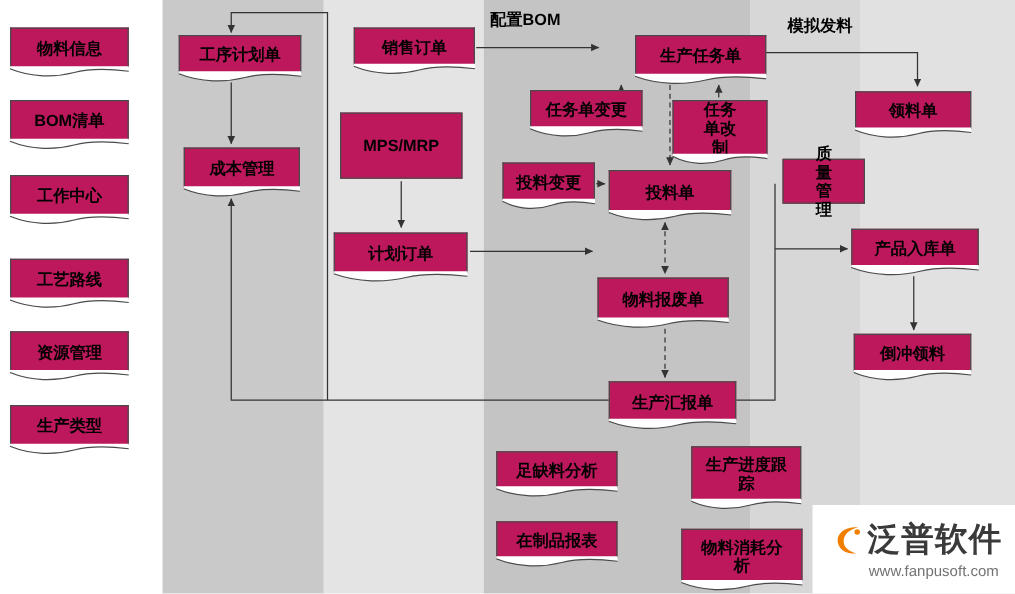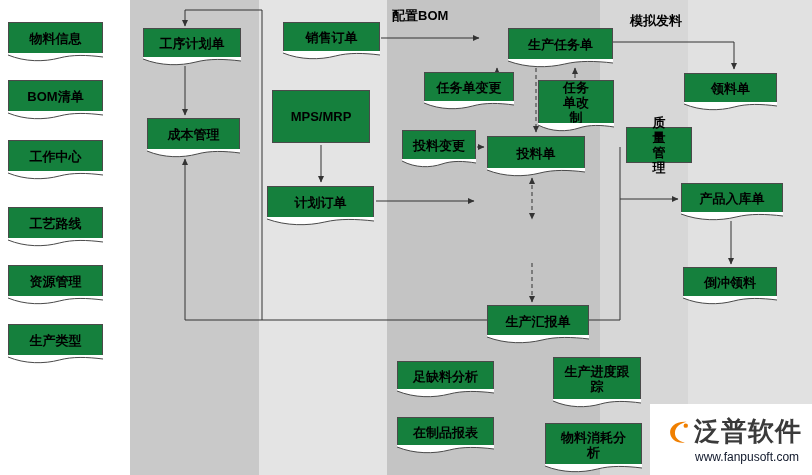--- a/index.html
+++ b/index.html
@@ -12,37 +12,37 @@
   #lane1{left:130px;width:129px;background:#c9c9c9;}
   #lane2{left:259px;width:128px;background:#e4e4e4;}
   #lane3{left:387px;width:213px;background:#c4c4c4;}
   #lane4{left:600px;width:88px;background:#d7d7d7;}
   #lane5{left:688px;width:124px;background:#e1e1e1;}
   #logo-patch{position:absolute;left:650px;top:404px;width:162px;height:71px;background:#fff;z-index:1;}
   #edges{position:absolute;left:0;top:0;width:812px;height:475px;z-index:1;}
   #edges line,#edges polyline{stroke:#333;stroke-width:1;fill:none;}
   #edges .dash{stroke-dasharray:4 3;}
   .doc,.rect{
-    position:absolute;z-index:2;background:#15803d;color:#000;
+    position:absolute;z-index:2;background:#be185d;color:#000;
     border:1px solid #4a4a4a;
     display:flex;align-items:center;justify-content:center;text-align:center;
     font-size:13px;font-weight:bold;line-height:15px;padding:0 2px;box-sizing:border-box;
   }
   .doc{border-bottom:none;}
   .wave{position:absolute;left:-1px;bottom:-8px;width:calc(100% + 2px);height:9px;overflow:visible;}
   .p-rework{padding:0 24px;}
   .p-quality{padding:0 32px;}
   .p-progress{padding:0 9px;}
   .p-consume{padding:12px 11px;}
   .edge-label{position:absolute;z-index:2;font-size:13px;font-weight:bold;color:#000;white-space:nowrap;}
   #logo{position:absolute;left:668px;top:414px;z-index:2;}
   .logo-row{display:flex;align-items:center;gap:4px;}
   .logo-icon{width:22px;height:26px;}
   .logo-text{font-size:26px;font-weight:bold;color:#3a3a3a;letter-spacing:1px;}
-  .logo-url{font-size:12px;color:#0f172a;margin-top:1px;padding-left:27px;}
+  .logo-url{font-size:12px;color:#737373;margin-top:1px;padding-left:27px;}
 </style>
 </head>
 <body>
 
 <div id="canvas">
 
   <div class="lane" id="lane1"></div>
   <div class="lane" id="lane2"></div>
   <div class="lane" id="lane3"></div>
   <div class="lane" id="lane4"></div>
@@ -199,20 +199,27 @@
         <path d="M0,2 C18,9 38,9 54,5 C68,1.5 83,2 100,4" fill="none" stroke="#4a4a4a" stroke-width="1" vector-effect="non-scaling-stroke"></path>
       </svg>
     </div>
   <div class="doc" style="left:267px;top:186px;width:107px;height:32px">
       <span>计划订单</span>
       <svg class="wave" viewBox="0 0 100 9" preserveAspectRatio="none">
         <path d="M0,2 C18,9 38,9 54,5 C68,1.5 83,2 100,4 L100,0 L0,0 Z" fill="#fff"></path>
         <path d="M0,2 C18,9 38,9 54,5 C68,1.5 83,2 100,4" fill="none" stroke="#4a4a4a" stroke-width="1" vector-effect="non-scaling-stroke"></path>
       </svg>
     </div>
+  <div class="doc" style="left:478px;top:222px;width:105px;height:33px">
+      <span>物料报废单</span>
+      <svg class="wave" viewBox="0 0 100 9" preserveAspectRatio="none">
+        <path d="M0,2 C18,9 38,9 54,5 C68,1.5 83,2 100,4 L100,0 L0,0 Z" fill="#fff"></path>
+        <path d="M0,2 C18,9 38,9 54,5 C68,1.5 83,2 100,4" fill="none" stroke="#4a4a4a" stroke-width="1" vector-effect="non-scaling-stroke"></path>
+      </svg>
+    </div>
   <div class="doc" style="left:487px;top:305px;width:102px;height:31px">
       <span>生产汇报单</span>
       <svg class="wave" viewBox="0 0 100 9" preserveAspectRatio="none">
         <path d="M0,2 C18,9 38,9 54,5 C68,1.5 83,2 100,4 L100,0 L0,0 Z" fill="#fff"></path>
         <path d="M0,2 C18,9 38,9 54,5 C68,1.5 83,2 100,4" fill="none" stroke="#4a4a4a" stroke-width="1" vector-effect="non-scaling-stroke"></path>
       </svg>
     </div>
   <div class="doc" style="left:397px;top:361px;width:97px;height:29px">
       <span>足缺料分析</span>
       <svg class="wave" viewBox="0 0 100 9" preserveAspectRatio="none">

